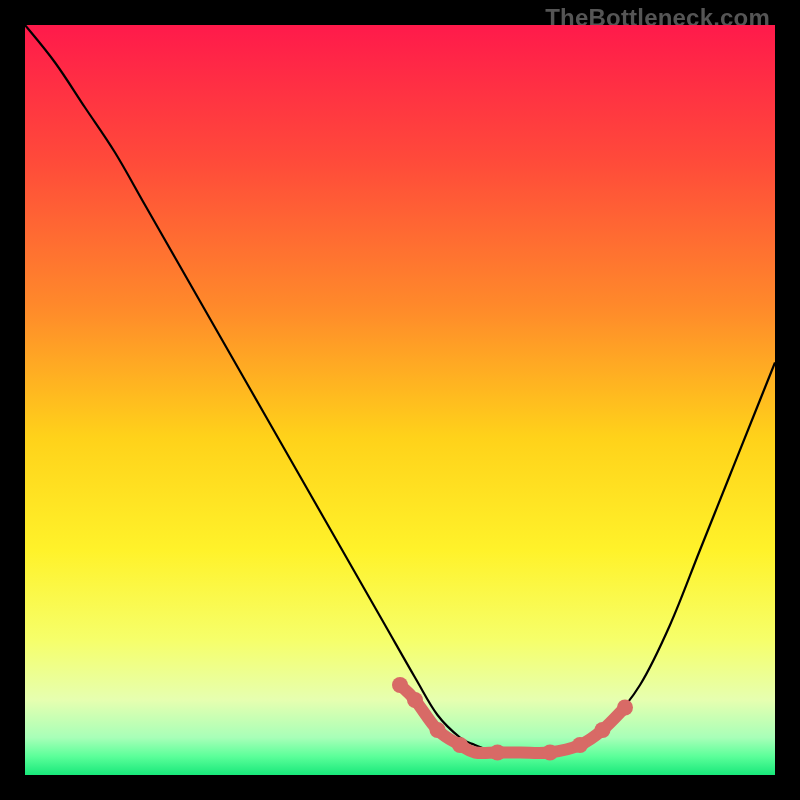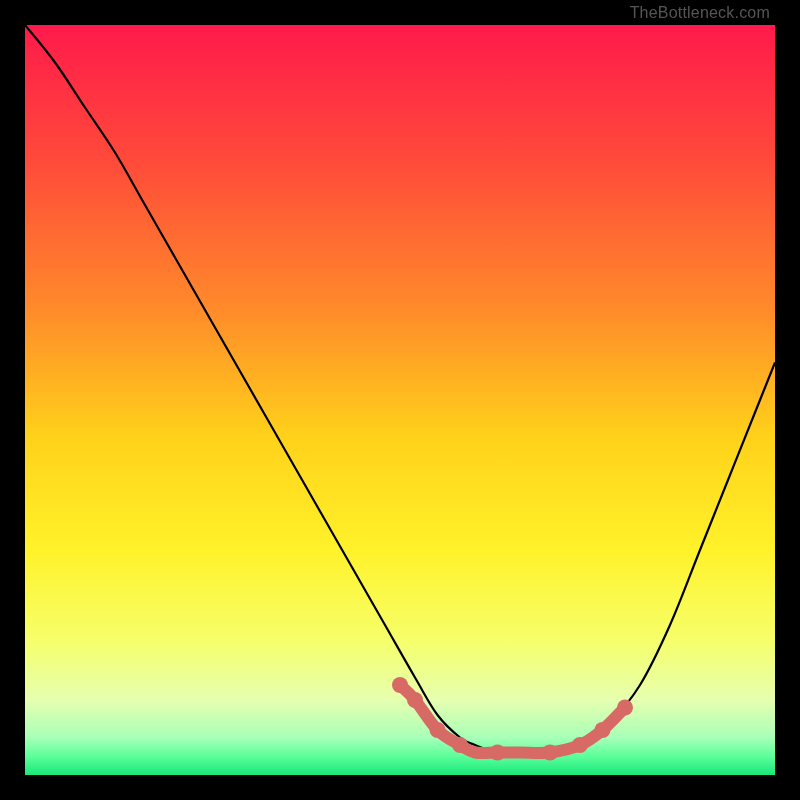--- a/index.html
+++ b/index.html
@@ -30,22 +30,22 @@
     left: 0;
     top: 0;
     width: 100%;
     height: 100%;
   }
   .watermark {
     position: absolute;
     top: 4px;
     right: 30px;
     color: #555;
-    font-size: 16px;
-    font-weight: 400;
+    font-size: 24px;
+    font-weight: 700;
     letter-spacing: 0.2px;
   }
   svg.chart-svg {
     position: absolute;
     left: 0;
     top: 0;
     width: 100%;
     height: 100%;
   }
 </style>

